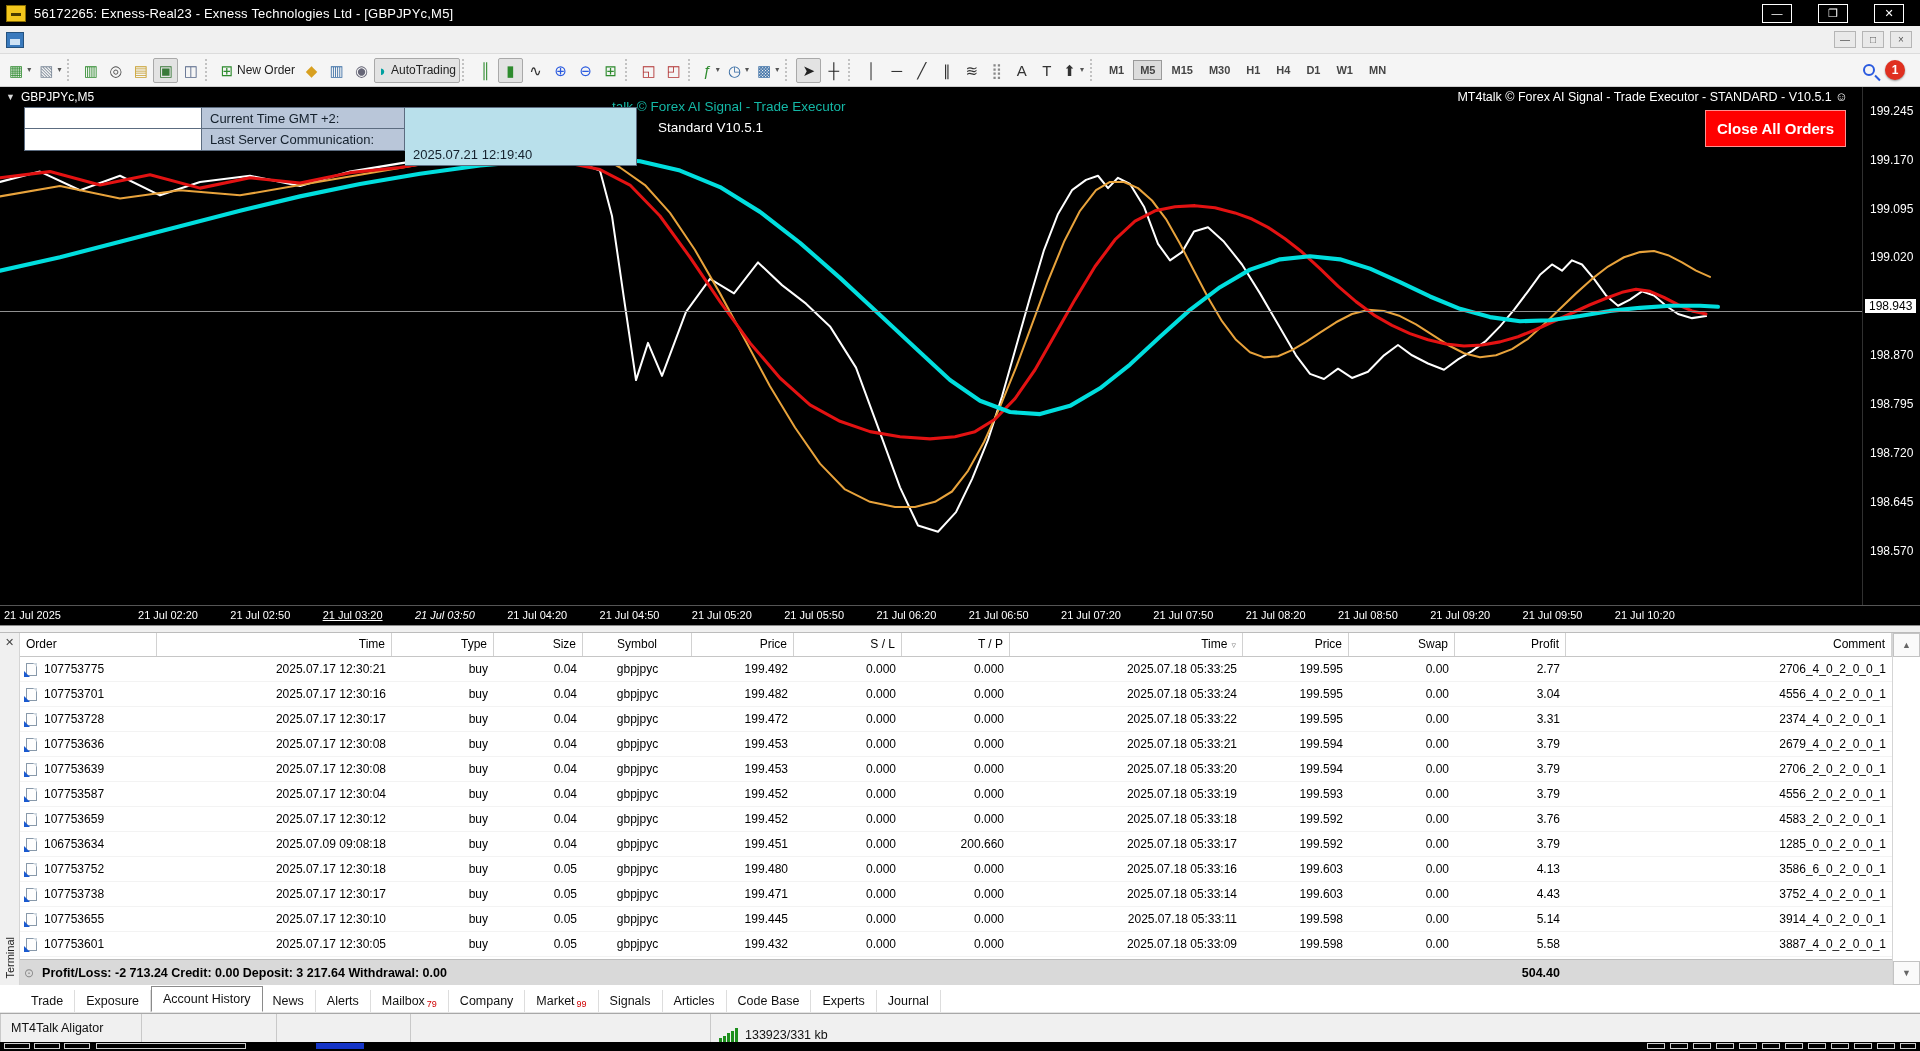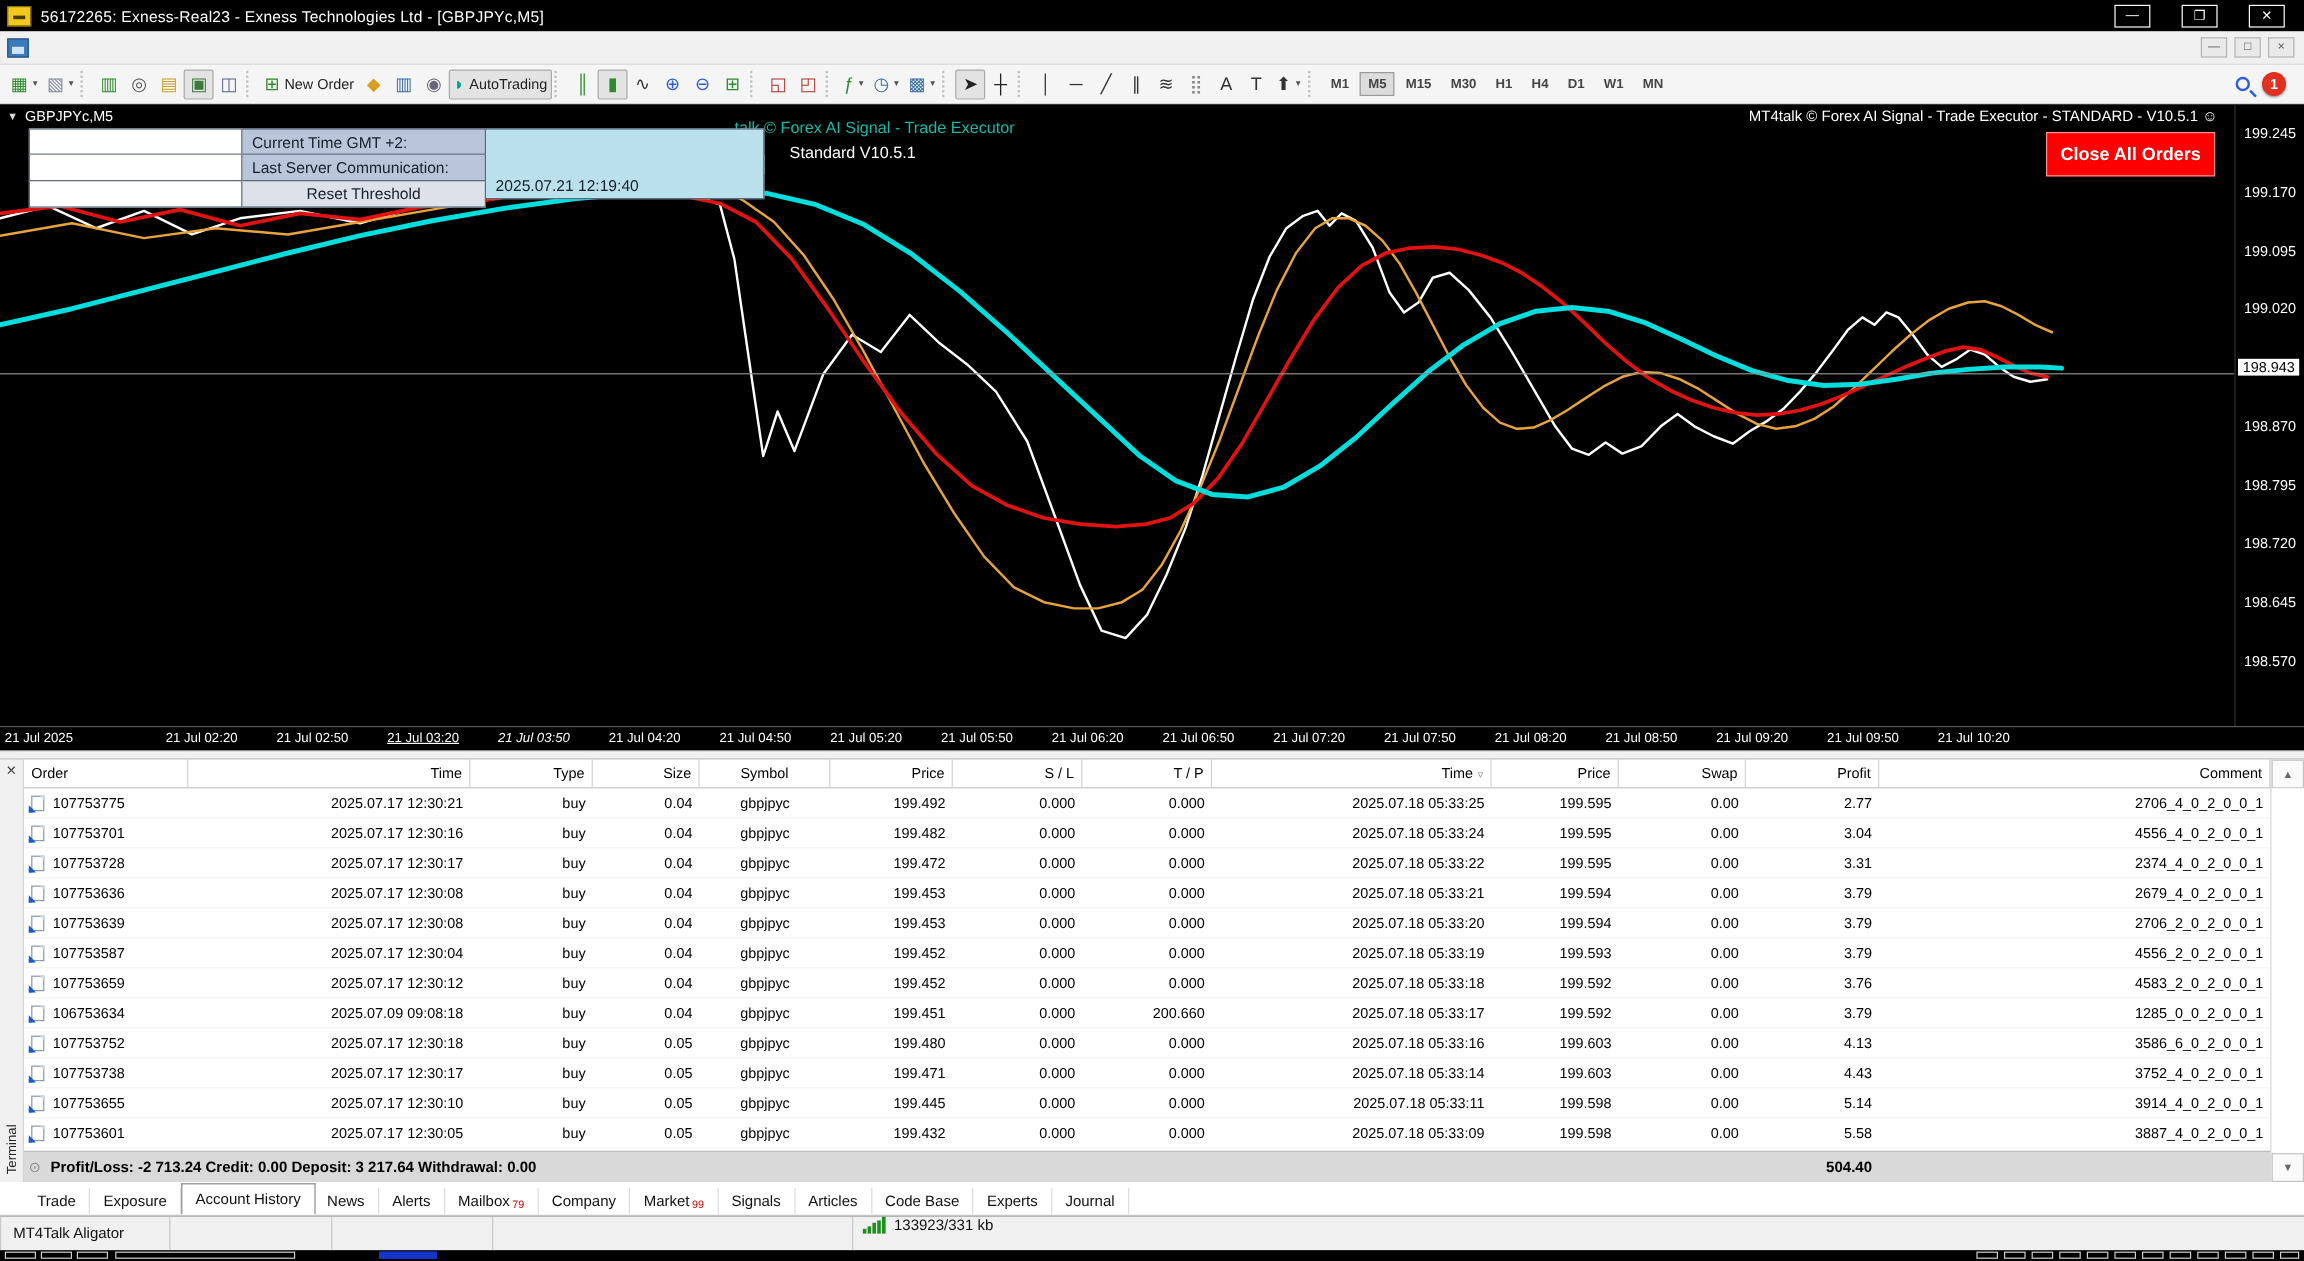--- a/index.html
+++ b/index.html
@@ -108,21 +108,21 @@
   .tabsbar { height:28px; background:#fff; display:flex; align-items:flex-end; padding-left:20px; border-bottom:1px solid #e4e4e4; flex:0 0 auto; }
   .tab { height:22px; display:flex; align-items:center; padding:0 11px; font-size:12.5px; color:#111; border-right:1px solid #ddd; cursor:default; position:relative; }
   .tab.active { height:26px; border:1px solid #8a8a8a; border-bottom:1px solid #fff; background:#fff; margin-right:-1px; z-index:2; }
   .tab-badge { color:#d00000; font-size:9px; align-self:flex-end; padding-bottom:3px; margin-left:2px; }
 
   
   .statusbar { height:29px; background:#f0f0f0; border-top:1px solid #a8a8a8; display:flex; align-items:stretch; font-size:12.5px; color:#111; flex:0 0 auto; }
   .sb-help { flex:1; display:flex; align-items:center; padding-left:6px; }
   .sb-cell { border-left:1px solid #c9c9c9; display:flex; align-items:center; padding:0 10px; white-space:nowrap; }
   .sb-spacer { width:159px; }
-  .sb-net { width:174px; border-left:1px solid #c9c9c9; display:flex; align-items:flex-start; gap:7px; padding-left:8px; }
+  .sb-net { width:174px; border-left:1px solid #c9c9c9; display:flex; align-items:flex-end; gap:7px; padding-left:8px; }
   .net-bars { display:flex; align-items:flex-end; gap:1px; height:14px; }
   .net-bars span { width:3px; background:#1d8f1d; display:inline-block; }
 
   
   .taskbar { height:9px; background:#000; position:relative; flex:0 0 auto; }
   .tk-box { position:absolute; top:1px; height:6px; border:1px solid #cfcfcf; background:transparent; }
   .tk-box.filled { background:#1535c8; border-color:#1535c8; }
 </style>
 </head>
 <body>
@@ -303,24 +303,20 @@
         <div class="info-panel" id="info-panel">
             <div class="ip-row">
               <div class="ip-blank"></div>
               <div class="ip-label">Current Time GMT +2:</div>
               <div class="ip-value">2025.07.21 12:20:13</div>
             </div>
             <div class="ip-row">
               <div class="ip-blank"></div>
               <div class="ip-label">Last Server Communication:</div>
               <div class="ip-value">2025.07.21 12:19:40</div>
-            </div>
-            <div class="ip-row">
-              <div class="ip-blank"></div>
-              <div class="ip-button">Reset Threshold</div>
             </div>
           </div>
         <div class="watermark1">talk © Forex AI Signal - Trade Executor</div>
         <div class="watermark2">Standard V10.5.1</div>
         <div class="header-right">MT4talk © Forex AI Signal - Trade Executor - STANDARD - V10.5.1 ☺</div>
         <button class="close-all-btn">Close All Orders</button>
       </div>
       <div class="price-axis" id="price-axis">
           <span class="pa-label" style="top: 4.58167%;">199.245</span>
           <span class="pa-label" style="top: 14.0239%;">199.170</span>

